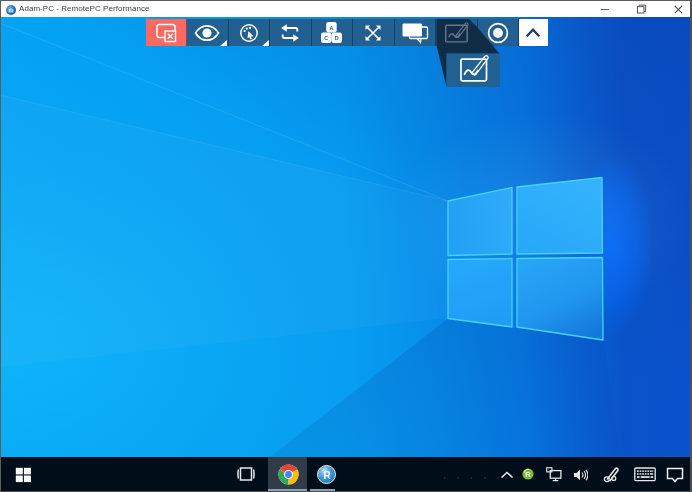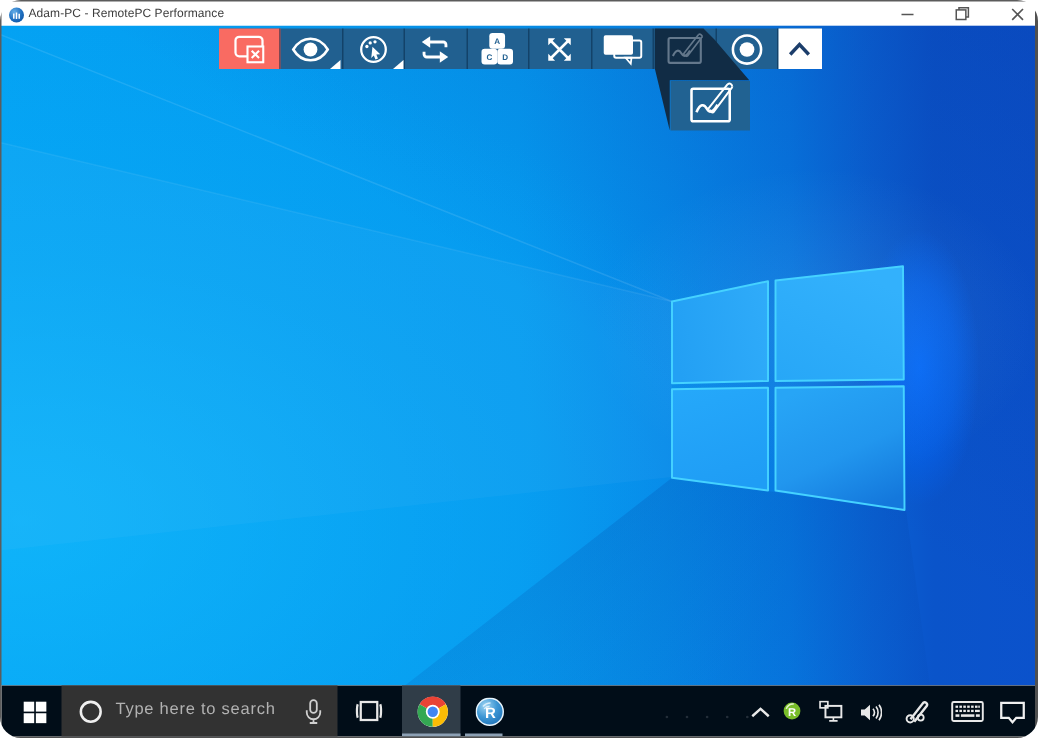--- a/index.html
+++ b/index.html
@@ -1,17 +1,17 @@
 <!DOCTYPE html>
 <html><head>
 <meta charset="utf-8">
 <style>
   html,body{margin:0;padding:0;}
   body{width:692px;height:492px;font-family:"Liberation Sans",sans-serif;overflow:hidden;}
-  #win{position:absolute;left:0;top:0;width:692px;height:492px;background:#fff;overflow:hidden;border-radius:14px;}
+  #win{position:absolute;left:0;top:0;width:692px;height:492px;background:#fff;overflow:hidden;}
   
   #bTop{position:absolute;left:0;top:0;width:692px;height:1px;background:#5c5c5c;z-index:50;}
   #bLeft{position:absolute;left:0;top:0;width:1px;height:492px;background:#5c5c5c;z-index:50;}
   #bRight{position:absolute;left:690px;top:0;width:2px;height:492px;background:#505050;z-index:50;}
   #bBottom{position:absolute;left:0;top:491px;width:692px;height:1px;background:#505050;z-index:50;}
   
   #title{position:absolute;left:1px;top:1px;width:689px;height:16px;background:#ffffff;}
   #title .txt{position:absolute;left:18px;top:2.5px;font-size:8px;color:#3d3d3d;letter-spacing:0.05px;}
   
   #desktop{position:absolute;left:0;top:17px;width:692px;height:440px;}
@@ -222,30 +222,20 @@
   </div>
 
   <div id="taskbar">
 
     <svg width="17" height="16" viewBox="0 0 17 16" style="position:absolute;left:13.5px;top:9.5px;">
       <rect x="0.8" y="0.8" width="7" height="6.6" fill="#fff"></rect>
       <rect x="8.9" y="0.8" width="7" height="6.6" fill="#fff"></rect>
       <rect x="0.8" y="8.5" width="7" height="6.6" fill="#fff"></rect>
       <rect x="8.9" y="8.5" width="7" height="6.6" fill="#fff"></rect>
     </svg>
-    <div id="search">
-      <svg width="17" height="17" viewBox="0 0 17 17" style="position:absolute;left:11px;top:8.5px;">
-        <circle cx="8.5" cy="8.5" r="6.6" fill="none" stroke="#efefef" stroke-width="1.7"></circle>
-      </svg>
-      <span class="stext">Type here to search</span>
-      <svg width="12" height="17" viewBox="0 0 12 17" style="position:absolute;left:161.5px;top:8.5px;">
-        <rect x="3.8" y="0.8" width="4.4" height="8.5" rx="2.2" fill="none" stroke="#cfcfcf" stroke-width="1.2"></rect>
-        <path d="M1.5 7.5 v1.5 a4.5 4.5 0 0 0 9 0 v-1.5 M6 13.8 V16 M3.5 16 H8.5" fill="none" stroke="#cfcfcf" stroke-width="1.2"></path>
-      </svg>
-    </div>
 
     <svg width="20" height="18" viewBox="0 0 20 18" style="position:absolute;left:235px;top:8px;">
       <rect x="4.5" y="3" width="11" height="12" fill="none" stroke="#e8e8e8" stroke-width="1.5"></rect>
       <path d="M2.5 4.5 C1.8 6 1.8 12 2.5 13.5 M17.5 4.5 C18.2 6 18.2 12 17.5 13.5" fill="none" stroke="#e8e8e8" stroke-width="1.5"></path>
     </svg>
     <div id="chromebtn"></div>
 
     <svg width="21" height="21" viewBox="0 0 100 100" style="position:absolute;left:277px;top:7px;">
       <circle cx="50" cy="50" r="48" fill="#fff"></circle>
       <path d="M50 50 L8.4 26 A48 48 0 0 1 91.6 26 Z" fill="#ea4335"></path>

